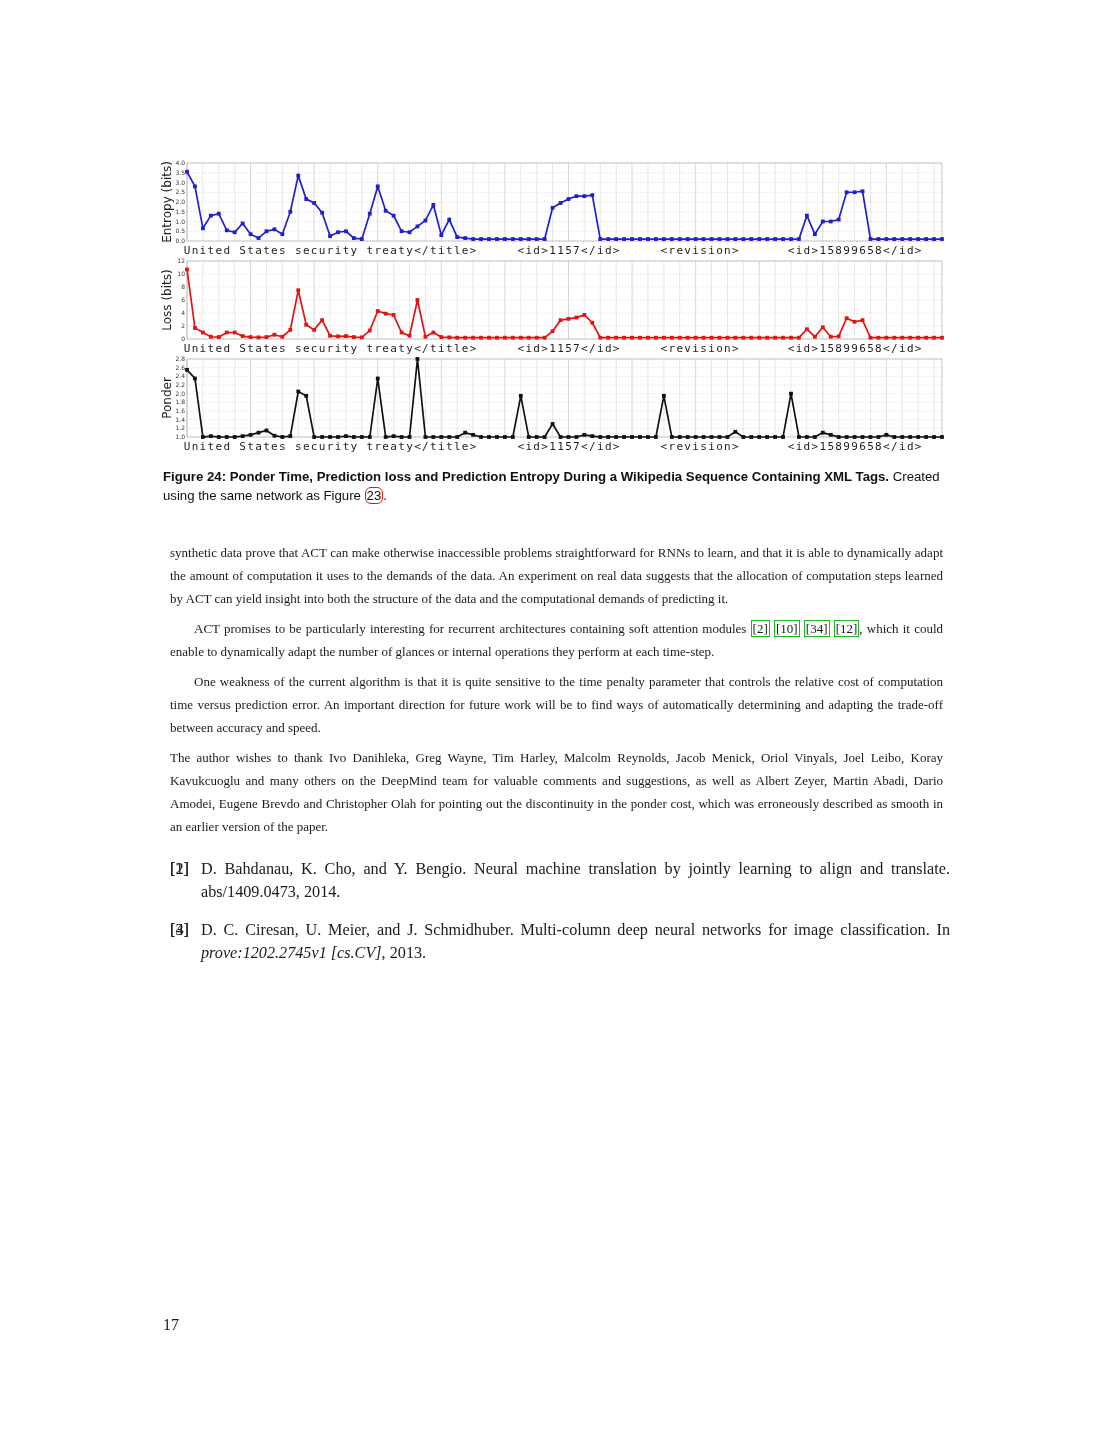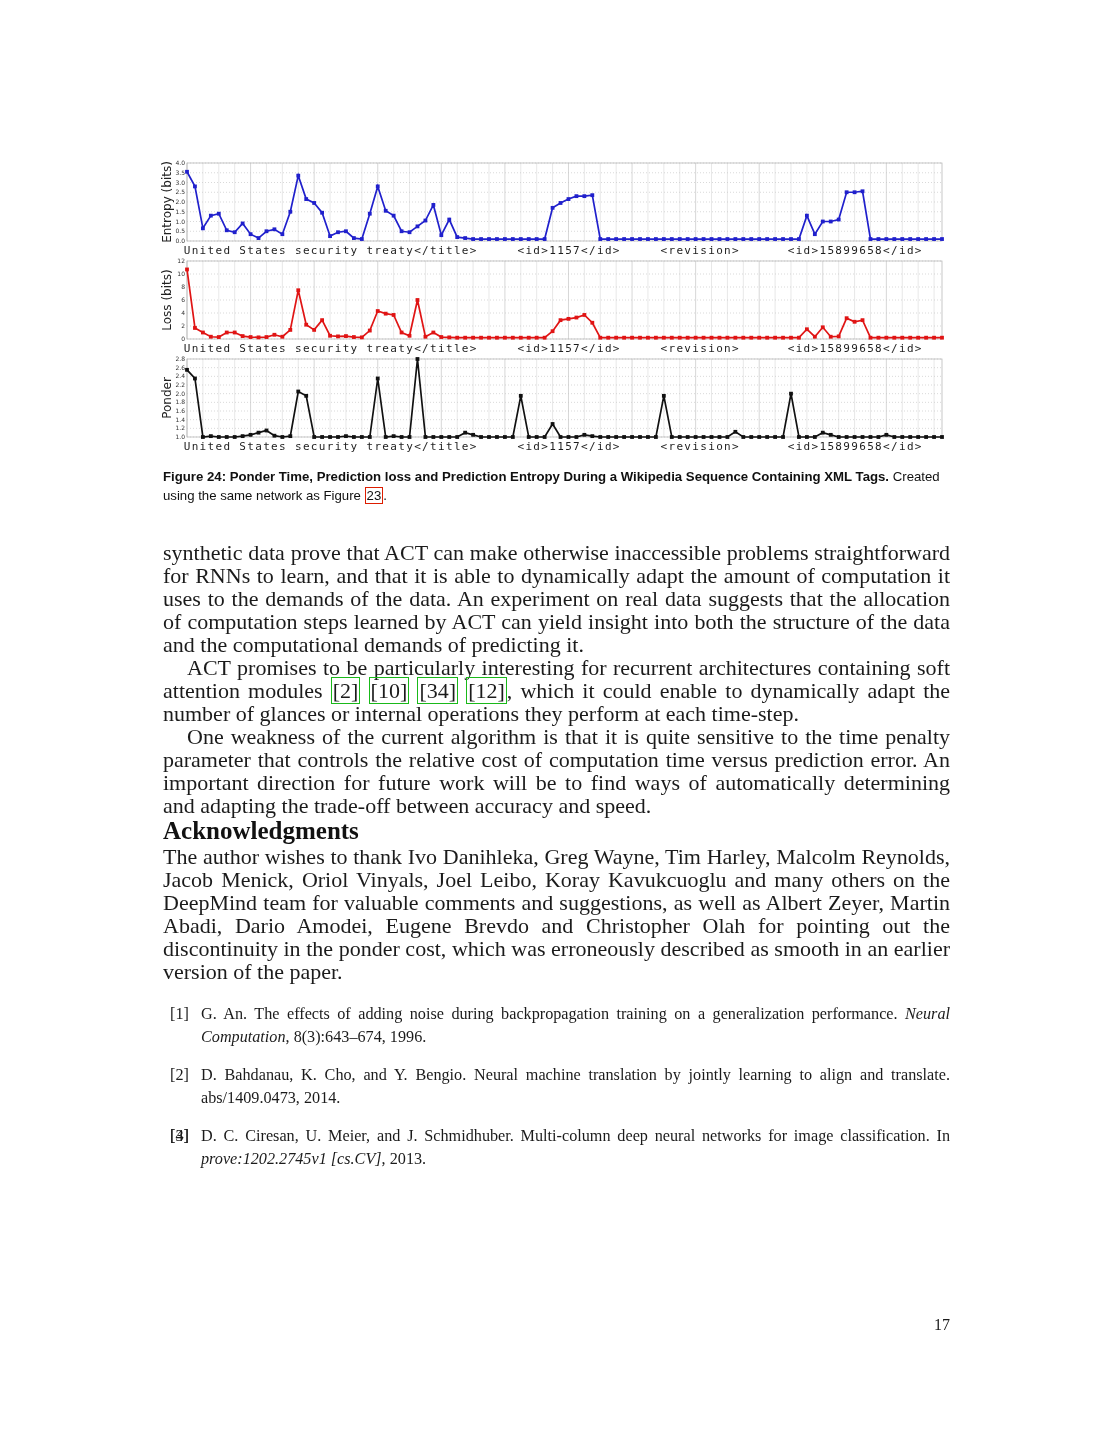--- a/index.html
+++ b/index.html
@@ -11,35 +11,35 @@
   .chart-row{display:flex;height:98px;}
   .ylab{width:8px;position:relative;overflow:visible;}
   .ylab span{position:absolute;left:4px;top:42px;transform:translate(-50%,-50%) rotate(-90deg);
              white-space:nowrap;font-family:"DejaVu Sans",sans-serif;font-size:12px;color:#222;}
   .chart-svg{width:782px;height:98px;}
   
   .caption{margin-top:13px;font-family:"Liberation Sans",sans-serif;font-size:13.2px;
            line-height:19px;color:#101010;text-align:left;}
   .caption .b{font-weight:bold;}
   .cite{border:1.4px solid #19b919;padding:0 1px;display:inline;}
-  .cite.red{border-color:#dd1d00;}
+  .cite.red{border-color:#dd1d00;border-radius:6px;}
   .i{font-style:italic;}
   
   .body-text{margin-top:36px;}
-  p.body{font-size:22px;line-height:23px;text-align:justify;margin:0;}
+  p.body{font-size:13px;line-height:23px;text-align:justify;margin:7px;}
   p.indent{text-indent:24px;}
   h1.sec{font-size:25px;font-weight:bold;margin:0;color:#111;}
   .ack-h{margin-top:32px;}
   .ack-p{margin-top:18px;font-family:Liberation Serif, serif;}
   .refs-h{margin-top:34px;}
   .refs{margin-top:20px;}
   .ref{position:relative;padding-left:38px;margin-bottom:15px;font-size:16.2px;
        line-height:23px;text-align:justify;}
   .ref .lab{position:absolute;left:7px;}
-  .pageno{position:absolute;top:1316px;left:163px;width:787px;text-align:right;
+  .pageno{position:absolute;top:1316px;left:163px;width:787px;text-align:left;
           font-size:16px;color:#1b1b1b;}
 </style>
 </head>
 <body>
 
 <div class="page">
   <div class="content">
 
     <div class="charts">
       <div class="chart-row">
@@ -778,26 +778,25 @@
     </div>
 
     <div class="caption"><span class="b">Figure 24: Ponder Time, Prediction loss and Prediction Entropy During a Wikipedia Sequence Containing XML Tags.</span><span> Created using the same network as Figure </span><span class="cite red">23</span><span>.</span></div>
 
     <div class="body-text">
       <p class="body">synthetic data prove that ACT can make otherwise inaccessible problems straightforward for RNNs to learn, and that it is able to dynamically adapt the amount of computation it uses to the demands of the data. An experiment on real data suggests that the allocation of computation steps learned by ACT can yield insight into both the structure of the data and the computational demands of predicting it.</p>
       <p class="body indent"><span>ACT promises to be particularly interesting for recurrent architectures containing soft attention modules </span><span class="cite">[2]</span><span> </span><span class="cite">[10]</span><span> </span><span class="cite">[34]</span><span> </span><span class="cite">[12]</span><span>, which it could enable to dynamically adapt the number of glances or internal operations they perform at each time-step.</span></p>
       <p class="body indent">One weakness of the current algorithm is that it is quite sensitive to the time penalty parameter that controls the relative cost of computation time versus prediction error. An important direction for future work will be to find ways of automatically determining and adapting the trade-off between accuracy and speed.</p>
     </div>
 
-    <h1 class="sec ack-h">Acknowledgments</h1>
     <p class="body ack-p">The author wishes to thank Ivo Danihleka, Greg Wayne, Tim Harley, Malcolm Reynolds, Jacob Menick, Oriol Vinyals, Joel Leibo, Koray Kavukcuoglu and many others on the DeepMind team for valuable comments and suggestions, as well as Albert Zeyer, Martin Abadi, Dario Amodei, Eugene Brevdo and Christopher Olah for pointing out the discontinuity in the ponder cost, which was erroneously described as smooth in an earlier version of the paper.</p>
 
     <div class="refs">
       <div class="ref">
-        <span class="lab">[1]</span><span class="rtext"><span>G. An. The effects of adding noise during backpropagation training on a generalization performance. </span><span class="i">Neural Computation</span><span>, 8(3):643–674, 1996.</span></span>
+        <span class="lab">[1]</span>
       </div>
       <div class="ref">
         <span class="lab">[2]</span><span class="rtext"><span>D. Bahdanau, K. Cho, and Y. Bengio. Neural machine translation by jointly learning to align and translate. abs/1409.0473, 2014.</span></span>
       </div>
       <div class="ref">
         <span class="lab">[3]</span>
       </div>
       <div class="ref">
         <span class="lab">[4]</span><span class="rtext"><span>D. C. Ciresan, U. Meier, and J. Schmidhuber. Multi-column deep neural networks for image classification. In </span><span class="i">prove:1202.2745v1 [cs.CV]</span><span>, 2013.</span></span>
       </div>

